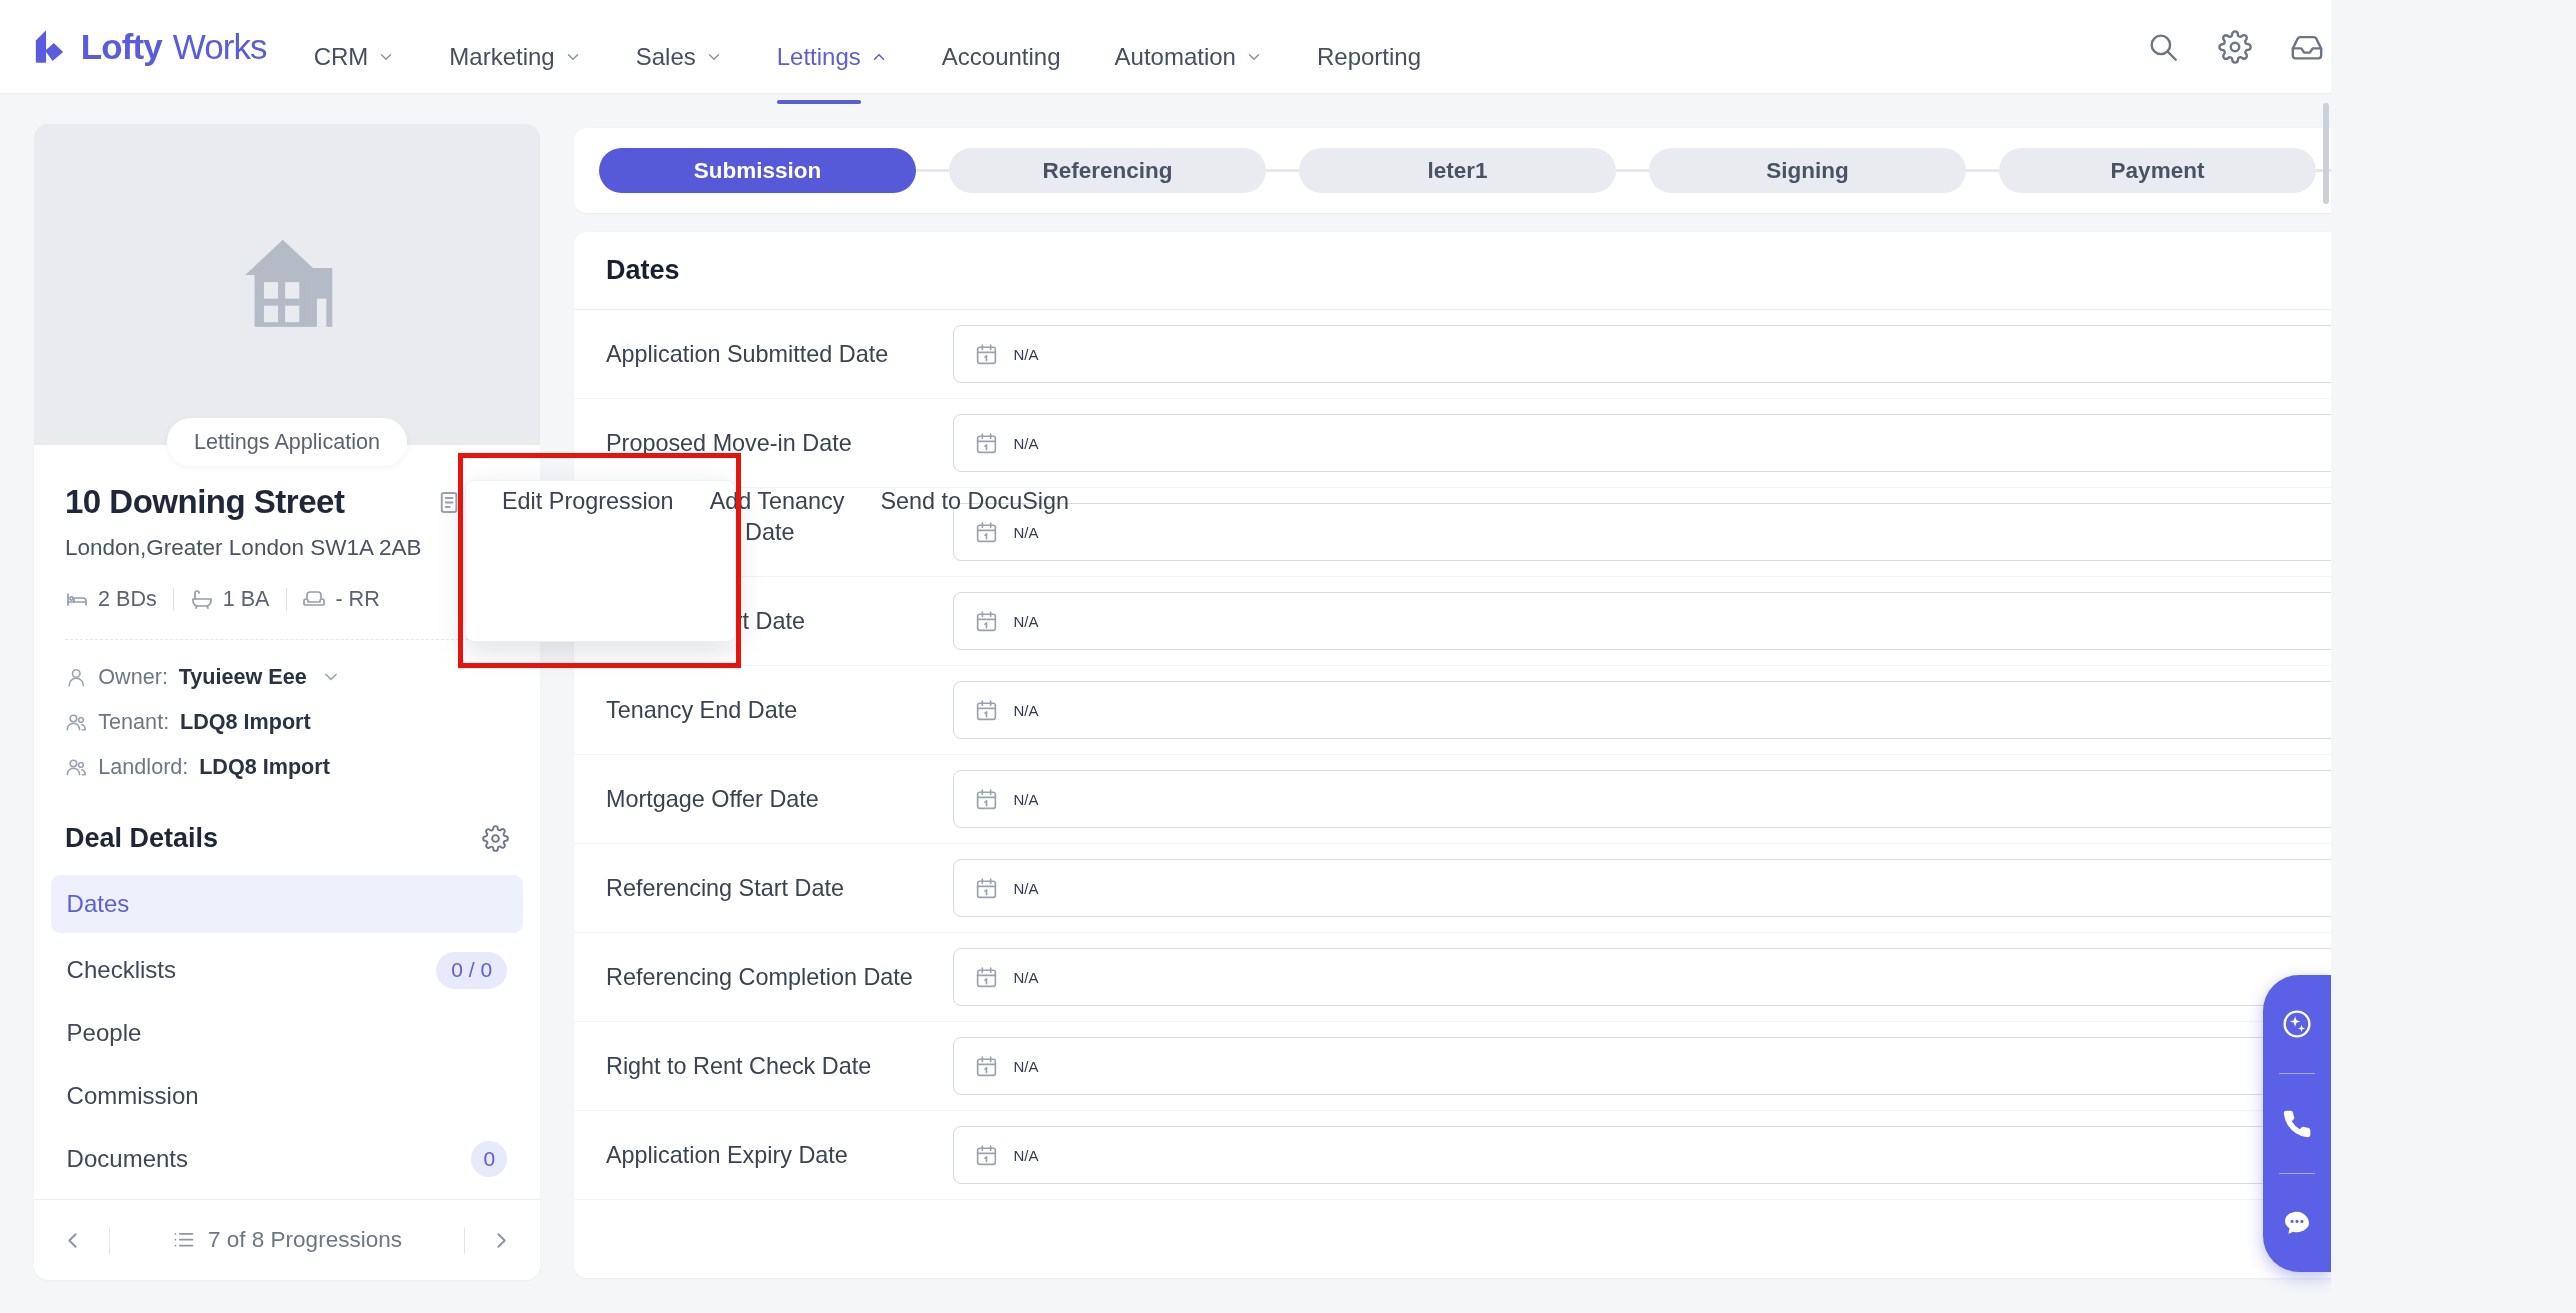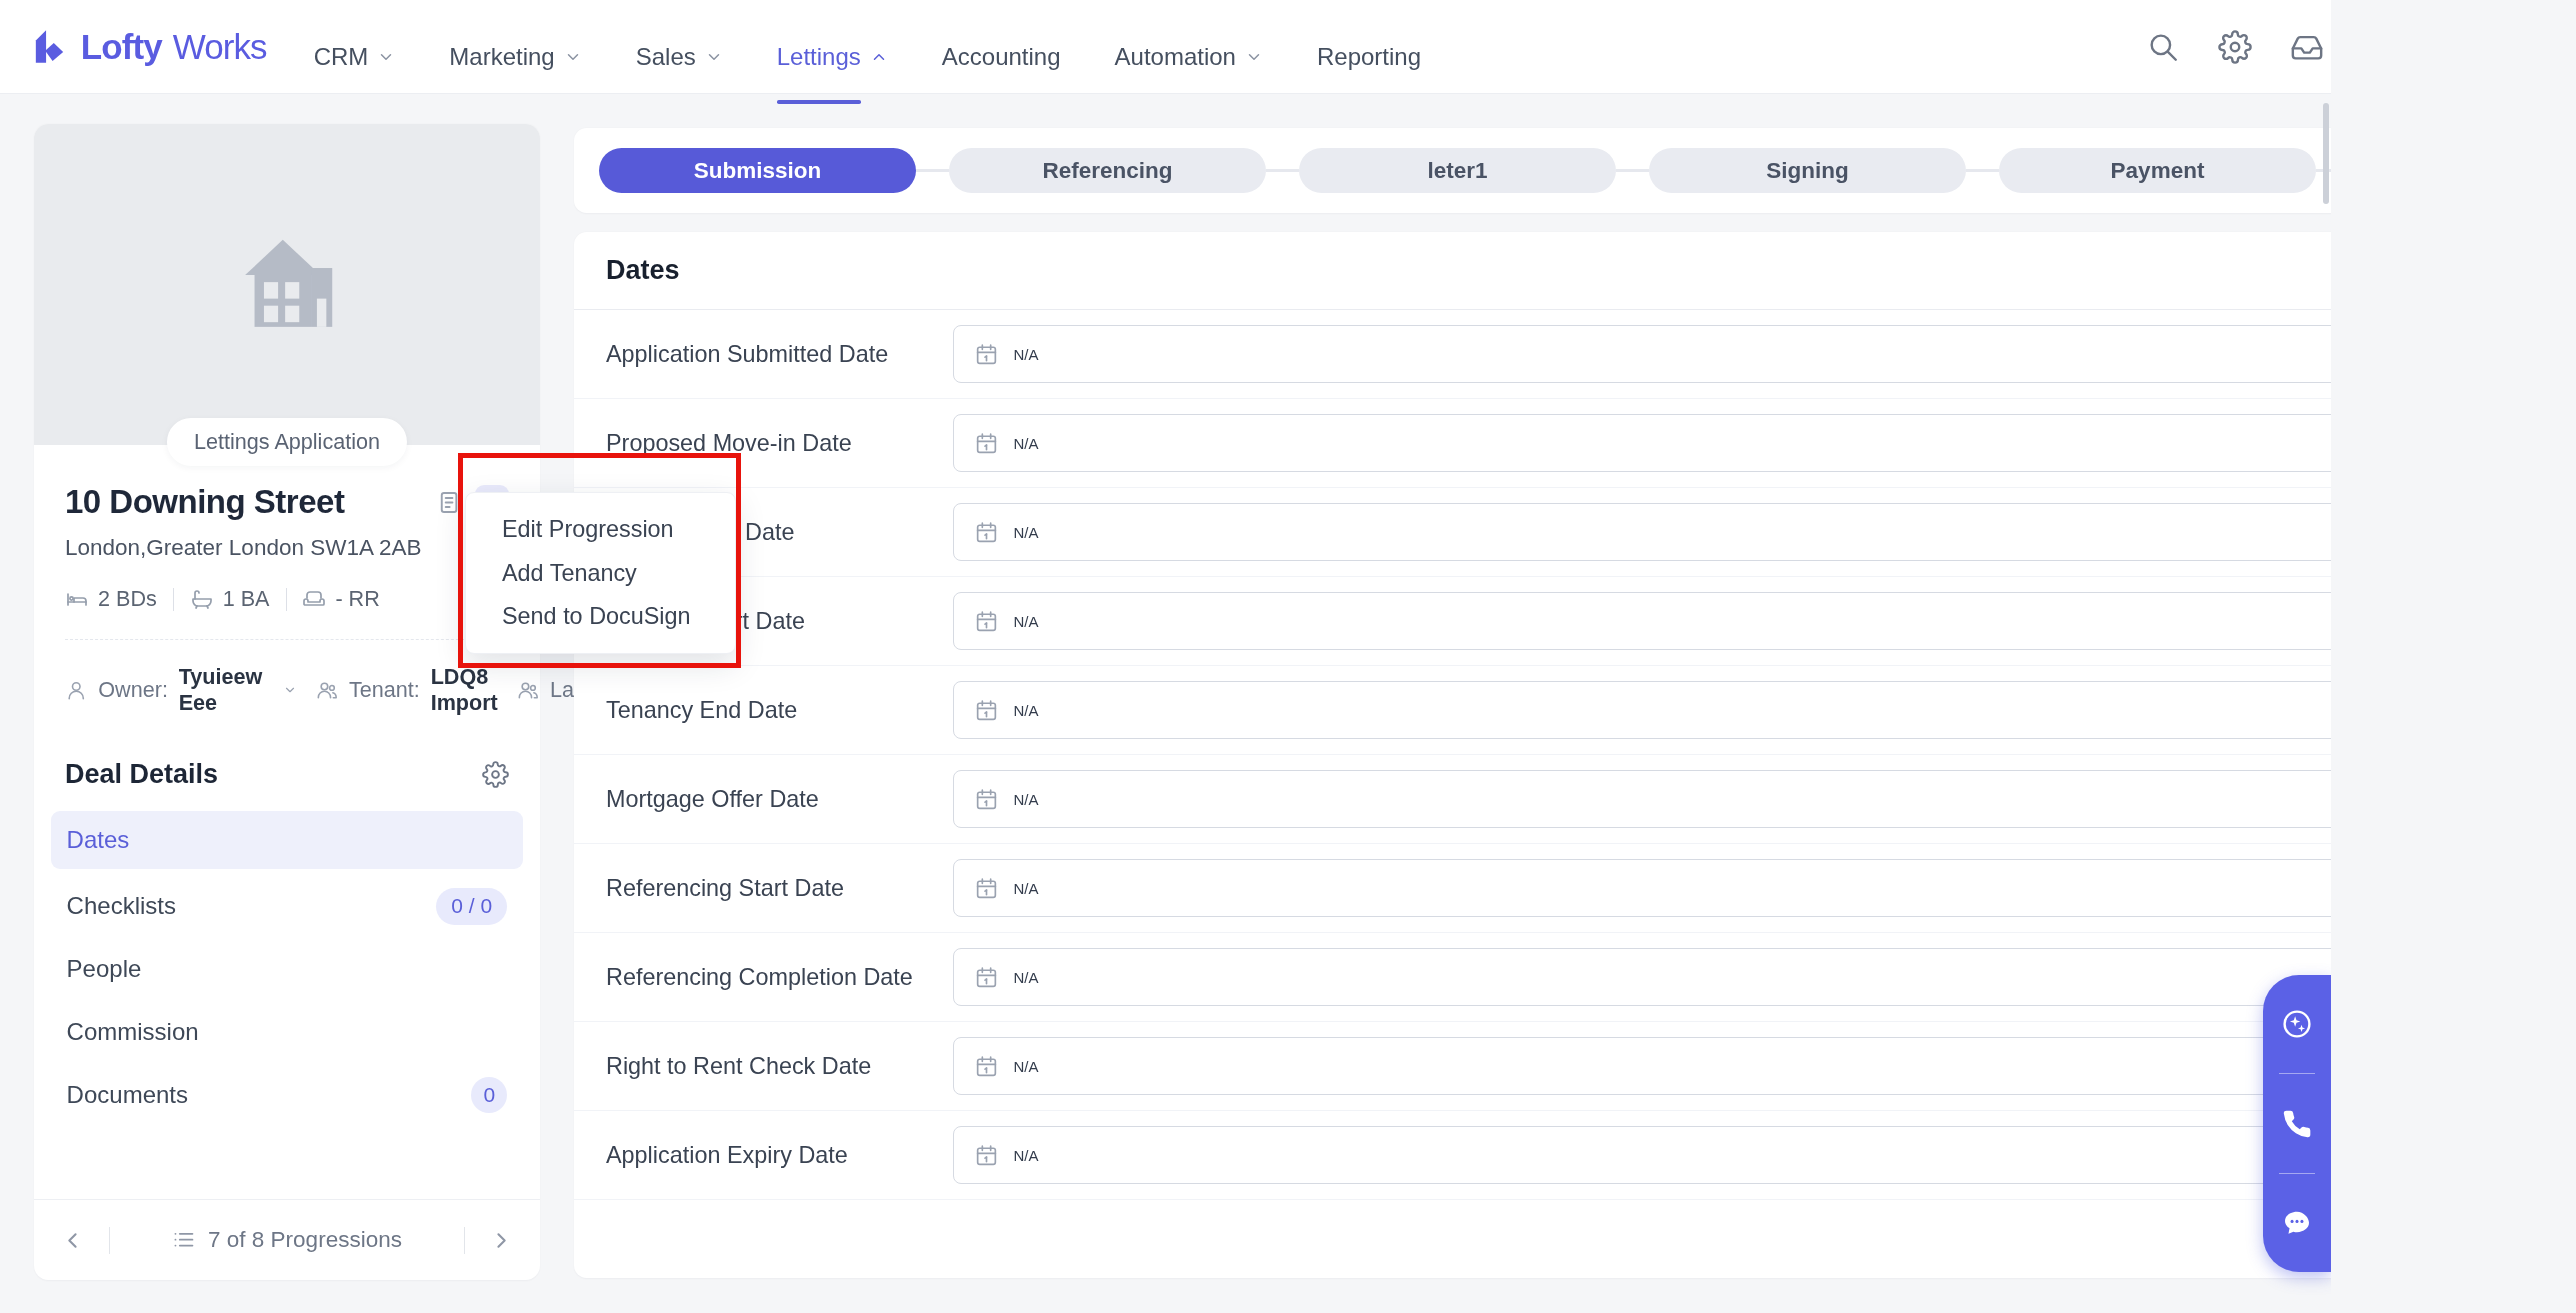--- a/index.html
+++ b/index.html
@@ -45,21 +45,21 @@
   .copy-ic { width:27px; height:27px; color:#9aa2b0; margin-left:auto; cursor:pointer; flex:none; }
   .more-btn { width:34px; height:34px; border:none; border-radius:9px; background:#e9eafb; margin-left:12.6px;
               display:flex; align-items:center; justify-content:center; gap:4.5px; cursor:pointer; flex:none; }
   .more-btn i { width:4.5px; height:4.5px; border-radius:50%; background:#585ee0; display:block; }
   .addr { margin-top:14.4px; font-size:22.5px; color:#4a5362; }
   .specs { margin-top:25px; display:flex; align-items:center; gap:16px; color:#5b6472; font-size:21.6px; }
   .spec { display:flex; align-items:center; gap:9px; }
   .spec svg { width:24px; height:24px; color:#959eac; }
   .vd { width:0.9px; height:23.4px; background:#dde0e7; }
   .dash { margin-top:27px; border:none; border-top:1.8px dashed #e4e7ed; }
-  .contacts { margin-top:23.4px; display:flex; gap:19px; }
+  .contacts { margin-top:23.4px; display:flex; flex-direction:column; gap:19px; }
   .contact { display:flex; align-items:center; gap:10.8px; font-size:21.6px; }
   .contact svg.pic { width:22.5px; height:22.5px; color:#9aa2b0; flex:none; }
   .cl { color:#6d7686; }
   .cv { color:#2a3342; font-weight:700; }
   .contact .chev { width:20px; height:20px; color:#9aa2b0; margin-left:3.6px; cursor:pointer; }
   .deal-head { margin-top:43px; display:flex; align-items:center; justify-content:space-between; }
   .deal-head .dh-title { font-size:27px; font-weight:700; color:#1d2636; }
   .deal-head svg { width:27px; height:27px; color:#6d7686; cursor:pointer; }
   .deal-list { margin:21.6px -14.4px 0; display:flex; flex-direction:column; }
   .deal-item { height:63px; display:flex; align-items:center; justify-content:space-between; padding:0 16px;
@@ -98,23 +98,23 @@
   .dates-head h2 { font-size:27px; font-weight:700; color:#18202e; }
   .dates-head svg { margin-left:auto; width:27px; height:27px; color:#6d7686; cursor:pointer; }
   .date-row { height:89px; display:flex; align-items:center; padding:0 32px; border-bottom:0.9px solid #f1f3f7; }
   .date-row .dlabel { width:347px; flex:none; font-size:23.4px; color:#3a4352; }
   .date-input { flex:1; height:58px; border:0.9px solid #d6dae2; border-radius:8px; display:flex; align-items:center;
                 padding:0 20px; gap:14.4px; background:#fff; cursor:pointer; }
   .date-input svg { width:25px; height:25px; color:#9aa2b0; flex:none; }
   .date-input .dval { font-size:15px; color:#333c4c; }
 
   
-  .ctx-menu { position:absolute; left:465px; top:492px; width:271px; height:162px; background:#fff;
+  .ctx-menu { position:absolute; left:465px; top:480px; width:271px; height:162px; background:#fff;
               border:0.9px solid #eef0f4; border-radius:9px; box-shadow:0 10.8px 31px rgba(25,35,60,.13);
-              display:flex; flex-direction:column; justify-content:space-evenly; padding:7.2px 0; z-index:20; }
+              display:flex; flex-direction:row; justify-content:space-evenly; padding:7.2px 0; z-index:20; }
   .ctx-item { padding-left:36px; font-size:23.4px; color:#3a4352; cursor:pointer; white-space:nowrap; }
   .annotation { position:absolute; left:458px; top:453px; width:283px; height:215px; border:5.4px solid #e8130c;
                 z-index:30; pointer-events:none; }
 
   
   .float-widget { position:absolute; right:0; top:975px; width:68px; height:297px; background:#5b61e6;
                   border-radius:36px 0 0 36px; display:flex; flex-direction:column; align-items:center;
                   justify-content:space-evenly; z-index:25; box-shadow:0 5.4px 16px rgba(70,80,220,.35); }
   .float-widget button { background:none; border:none; cursor:pointer; color:#fff; display:flex; }
   .float-widget svg { width:32px; height:32px; }

